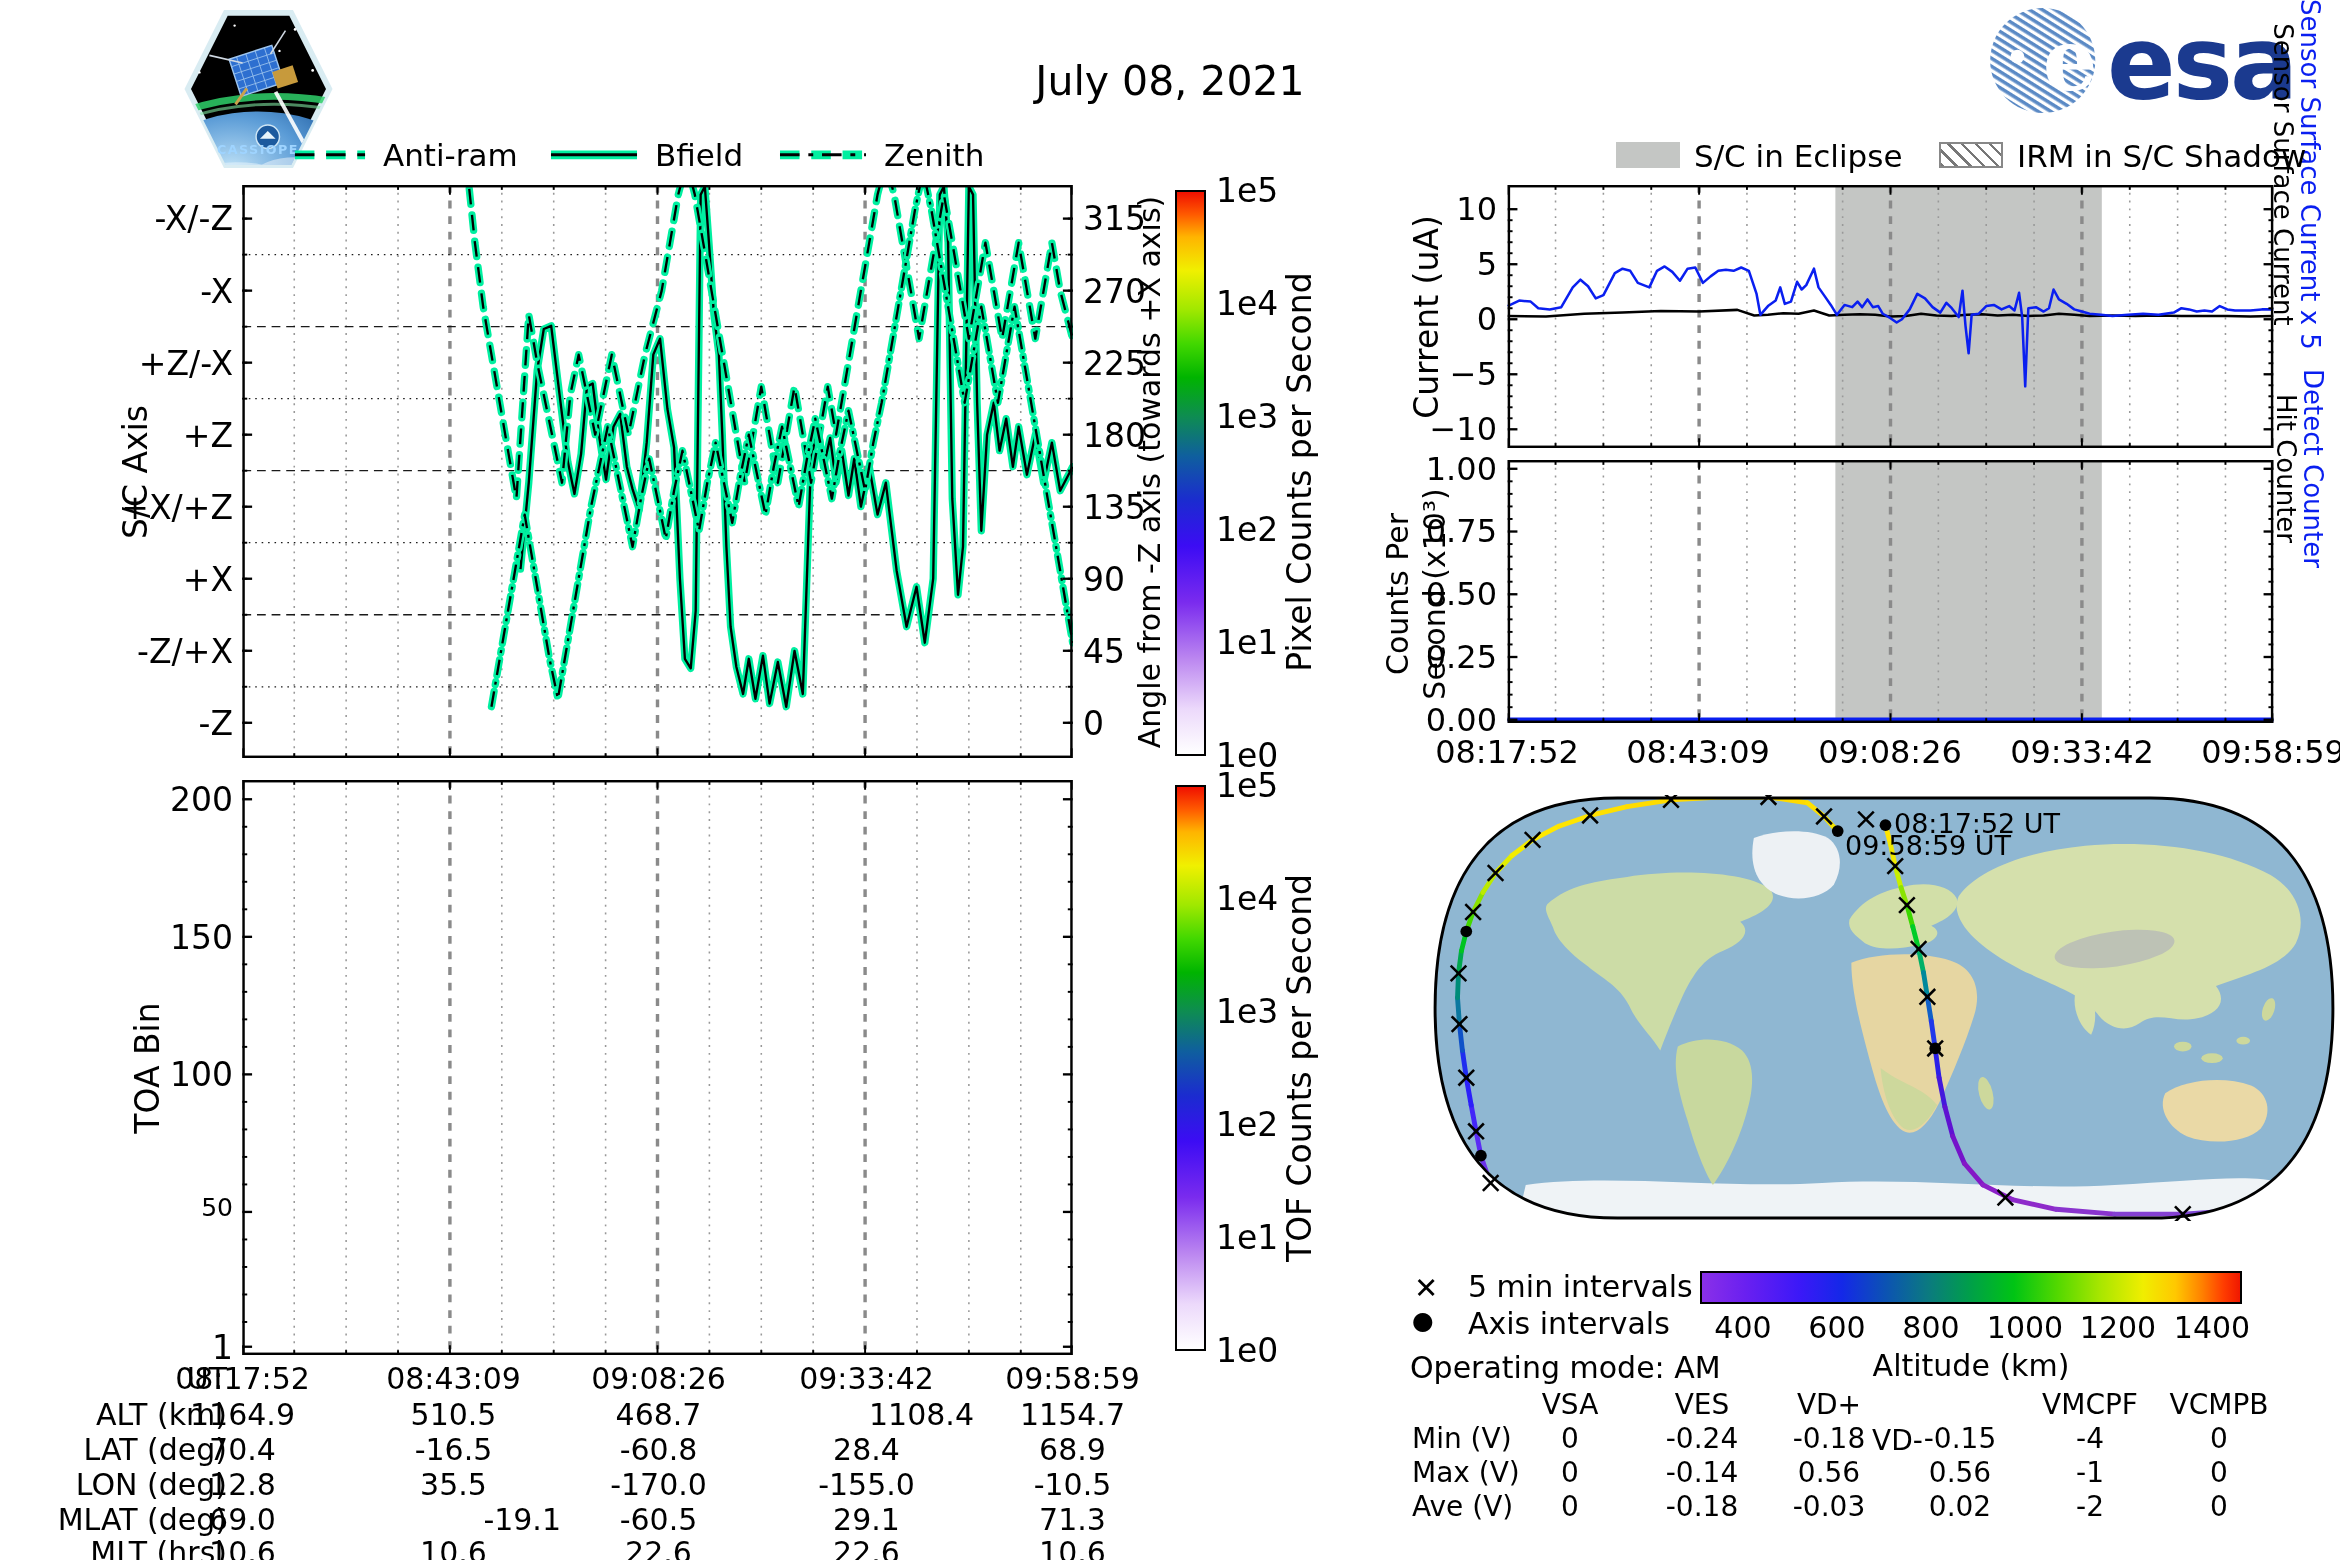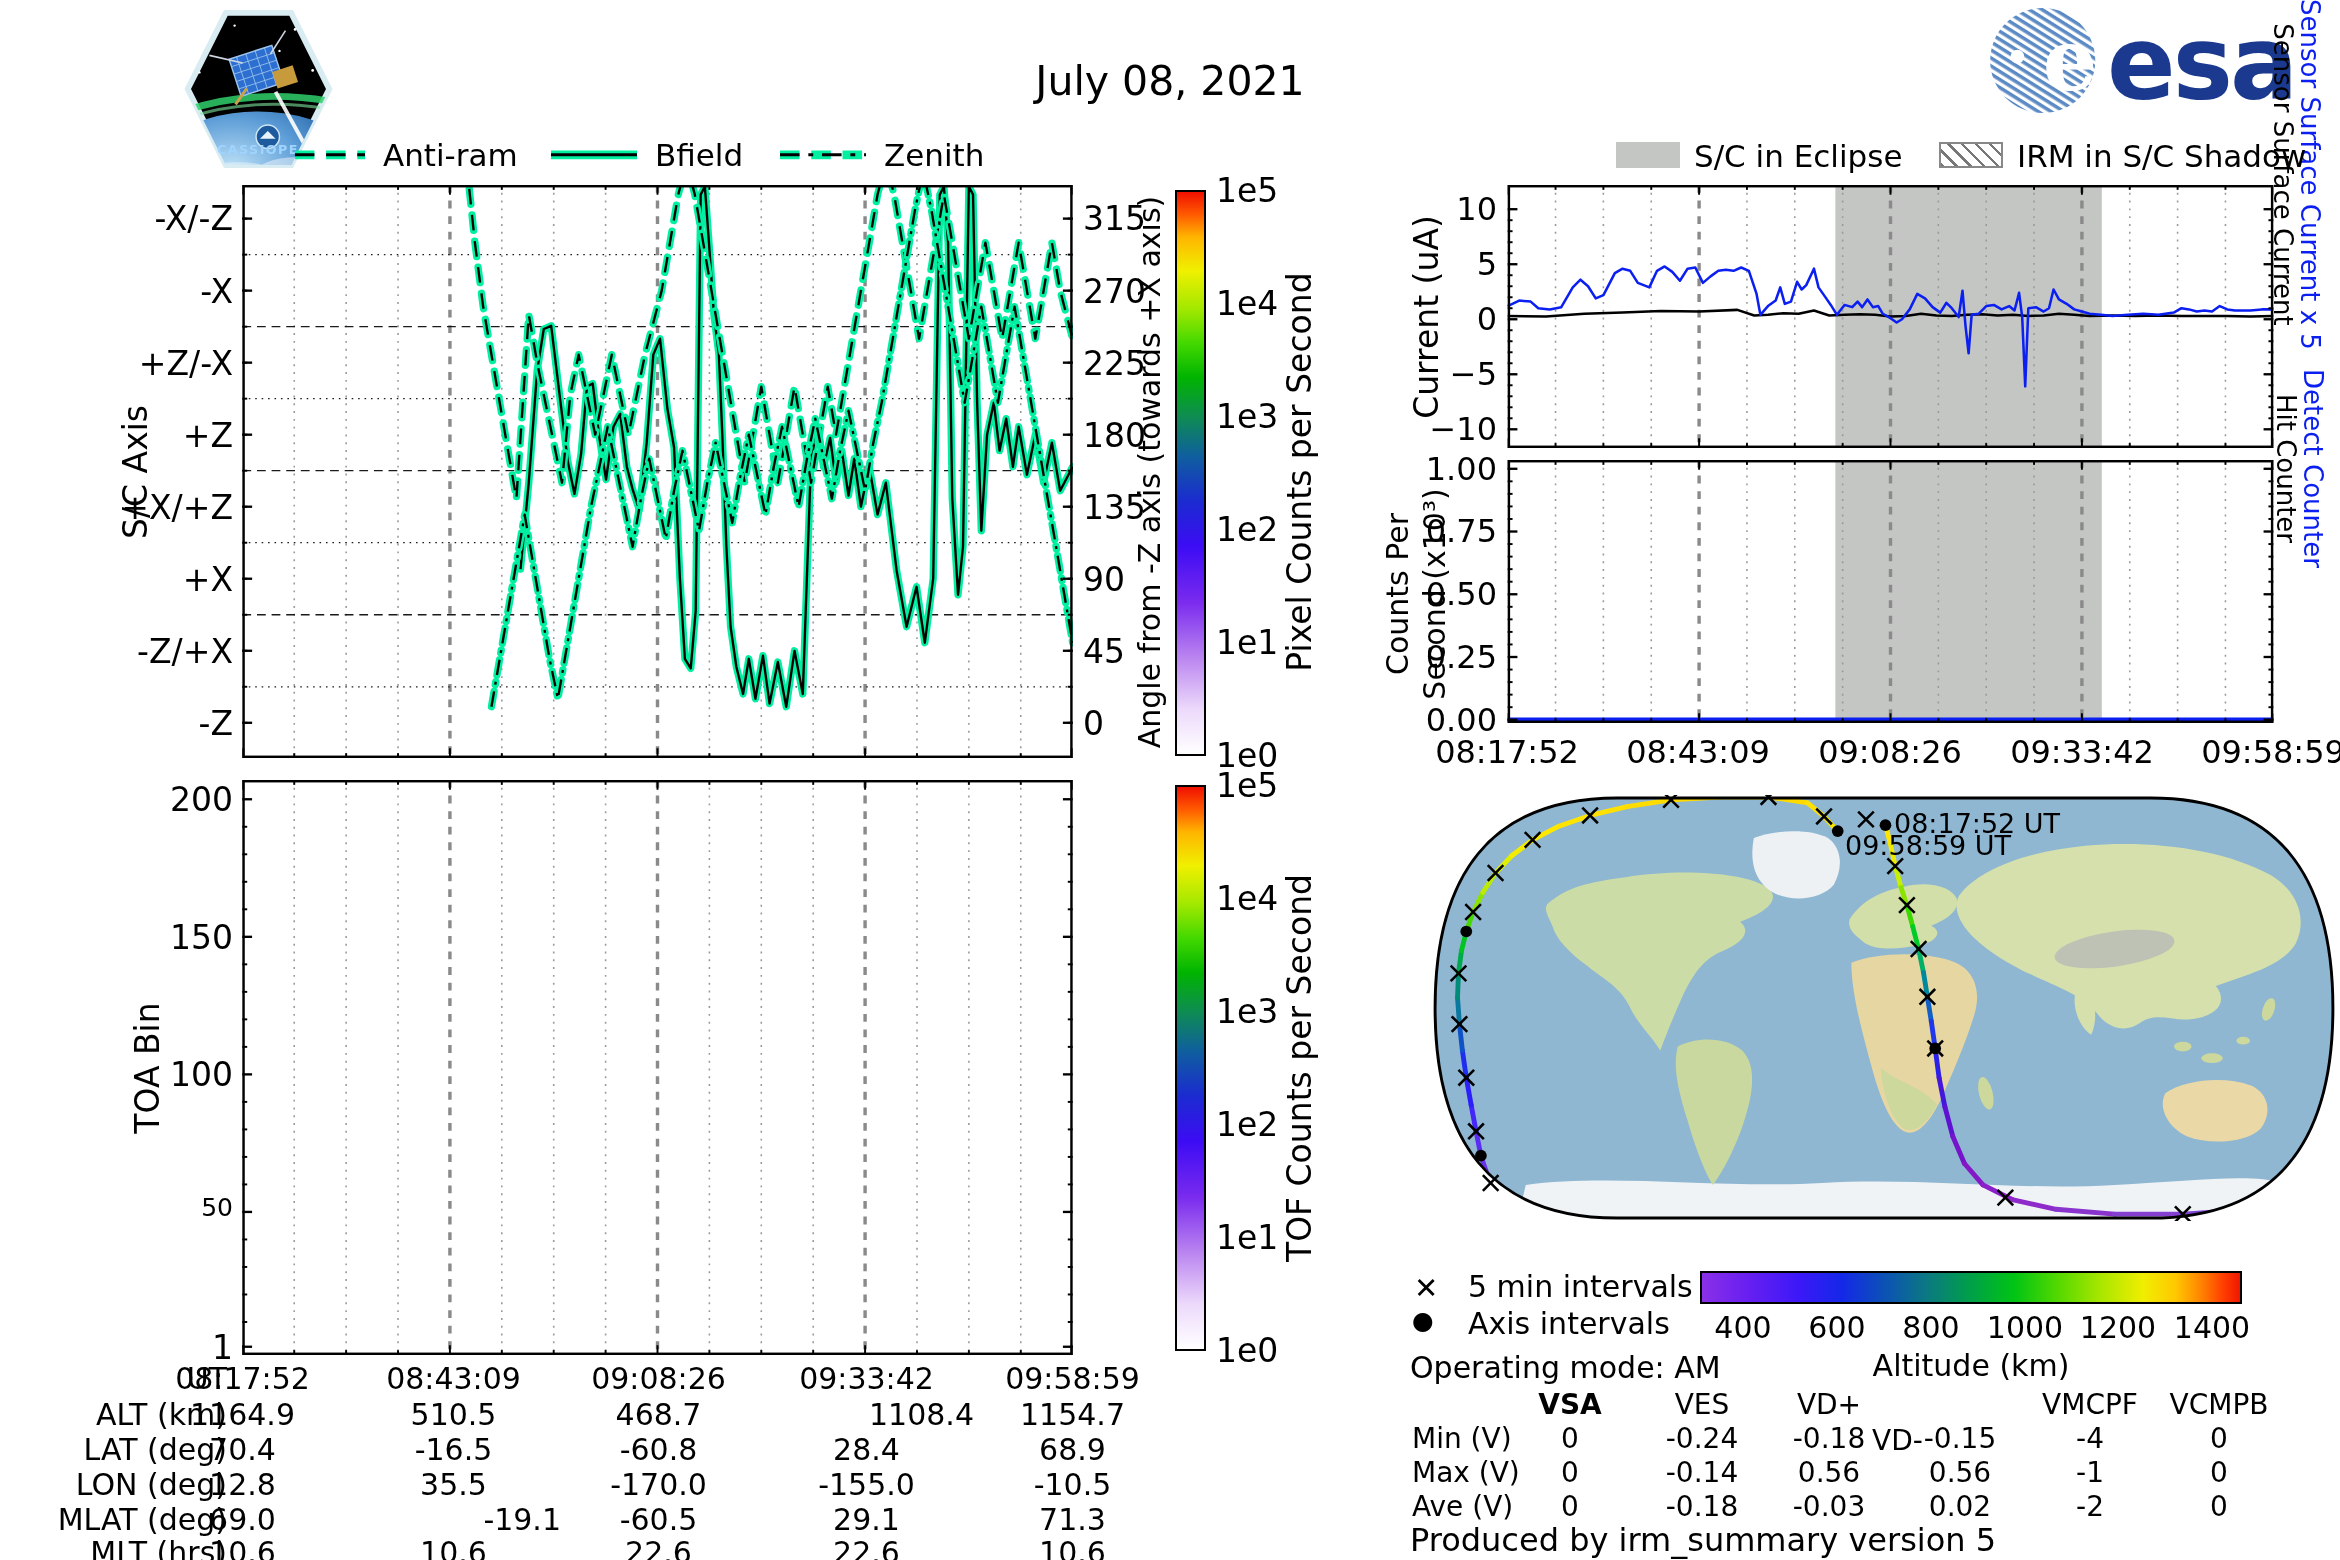--- a/index.html
+++ b/index.html
@@ -653,21 +653,20 @@
   </svg>
   <div class="abs" id="map-ann-start" style="font-size: 27px; left: 1894px; top: 808px;">08:17:52 UT</div>
   <div class="abs" id="map-ann-end" style="font-size: 27px; left: 1845px; top: 830px;">09:58:59 UT</div>
 
   <div class="abs" style="left:1414px;top:1271px;font-size:29px;"><b>✕</b></div>
   <div class="abs" style="left:1468px;top:1269px;font-size:30px;">5 min intervals</div>
   <div class="abs" style="left:1412px;top:1306px;font-size:25px;">●</div>
   <div class="abs" style="left:1468px;top:1306px;font-size:30px;">Axis intervals</div>
   <div class="abs" style="left:1410px;top:1350px;font-size:30px;">Operating mode: AM</div>
 
-  <div class="abs" style="left:1410px;top:1521px;font-size:32px;">Produced by irm_summary version 5</div>
 
   <div id="gen-labels">
       <div class="ticklbl" style="right: 2108px; top: 199px; font-size: 33px;">-X/-Z</div>
       <div class="ticklbl" style="right: 2108px; top: 272px; font-size: 33px;">-X</div>
       <div class="ticklbl" style="right: 2108px; top: 344px; font-size: 33px;">+Z/-X</div>
       <div class="ticklbl" style="right: 2108px; top: 416px; font-size: 33px;">+Z</div>
       <div class="ticklbl" style="right: 2108px; top: 488px; font-size: 33px;">+X/+Z</div>
       <div class="ticklbl" style="right: 2108px; top: 560px; font-size: 33px;">+X</div>
       <div class="ticklbl" style="right: 2108px; top: 632px; font-size: 33px;">-Z/+X</div>
       <div class="ticklbl" style="right: 2108px; top: 704px; font-size: 33px;">-Z</div>
@@ -749,21 +748,21 @@
       <div class="ticklbl" style="left: 346px; top: 1502px; width: 215px; text-align: right; font-size: 30px;">-19.1</div>
       <div class="ticklbl" style="left: 551px; top: 1502px; width: 215px; text-align: center; font-size: 30px;">-60.5</div>
       <div class="ticklbl" style="left: 759px; top: 1502px; width: 215px; text-align: center; font-size: 30px;">29.1</div>
       <div class="ticklbl" style="left: 965px; top: 1502px; width: 215px; text-align: center; font-size: 30px;">71.3</div>
       <div class="ticklbl" style="right: 2114px; top: 1535px; font-size: 30px;">MLT (hrs)</div>
       <div class="ticklbl" style="left: 135px; top: 1535px; width: 215px; text-align: center; font-size: 30px;">10.6</div>
       <div class="ticklbl" style="left: 346px; top: 1535px; width: 215px; text-align: center; font-size: 30px;">10.6</div>
       <div class="ticklbl" style="left: 551px; top: 1535px; width: 215px; text-align: center; font-size: 30px;">22.6</div>
       <div class="ticklbl" style="left: 759px; top: 1535px; width: 215px; text-align: center; font-size: 30px;">22.6</div>
       <div class="ticklbl" style="left: 965px; top: 1535px; width: 215px; text-align: center; font-size: 30px;">10.6</div>
-      <div class="ticklbl" style="left: 1482px; top: 1388px; width: 176px; text-align: center; font-size: 28px; font-weight: bold;">VSA</div>
+      <div class="ticklbl" style="left: 1482px; top: 1388px; width: 176px; text-align: center; font-size: 28px;">VSA</div>
       <div class="ticklbl" style="left: 1614px; top: 1388px; width: 176px; text-align: center; font-size: 28px;">VES</div>
       <div class="ticklbl" style="left: 1741px; top: 1388px; width: 176px; text-align: center; font-size: 28px;">VD+</div>
       <div class="ticklbl" style="left: 1872px; top: 1388px; width: 176px; text-align: left; font-size: 28px; margin-top: 36px;">VD-</div>
       <div class="ticklbl" style="left: 2002px; top: 1388px; width: 176px; text-align: center; font-size: 28px;">VMCPF</div>
       <div class="ticklbl" style="left: 2131px; top: 1388px; width: 176px; text-align: center; font-size: 28px;">VCMPB</div>
       <div class="ticklbl" style="left: 1412px; top: 1422px; font-size: 28px;">Min (V)</div>
       <div class="ticklbl" style="left: 1482px; top: 1422px; width: 176px; text-align: center; font-size: 28px;">0</div>
       <div class="ticklbl" style="left: 1614px; top: 1422px; width: 176px; text-align: center; font-size: 28px;">-0.24</div>
       <div class="ticklbl" style="left: 1741px; top: 1422px; width: 176px; text-align: center; font-size: 28px;">-0.18</div>
       <div class="ticklbl" style="left: 1872px; top: 1422px; width: 176px; text-align: center; font-size: 28px;">-0.15</div>

